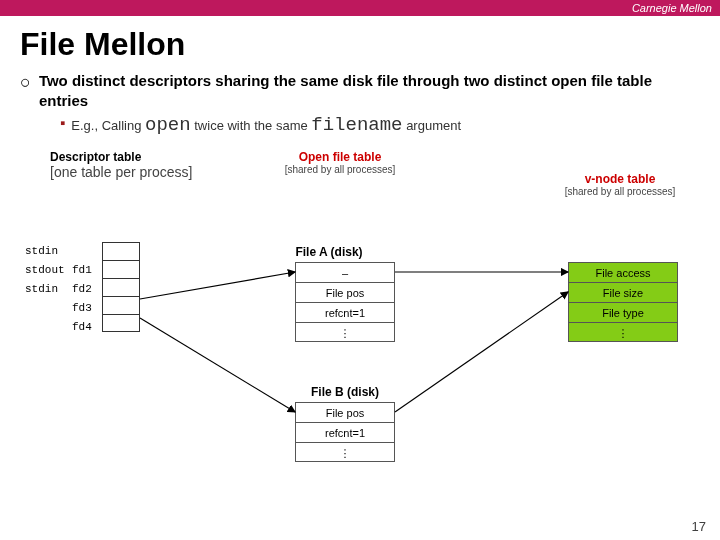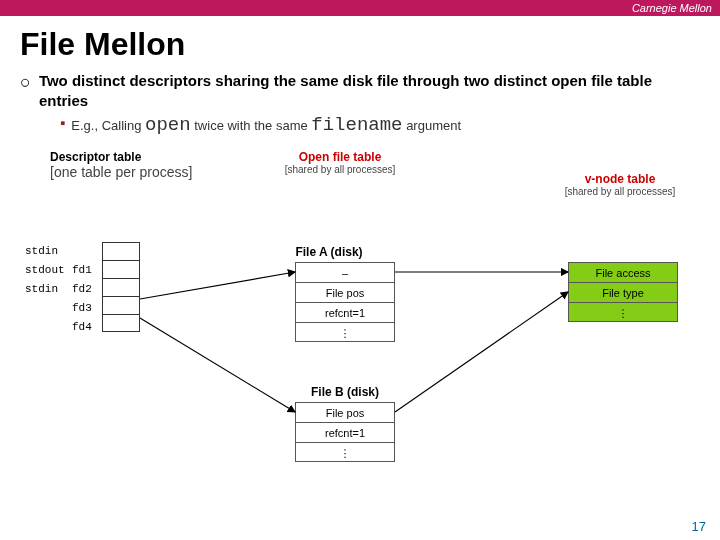--- a/index.html
+++ b/index.html
@@ -157,21 +157,21 @@
     .vnode-cell:last-child {
       border-bottom: 1px solid #555;
     }
 
     
     #page-number {
       position: absolute;
       bottom: 6px;
       right: 14px;
       font-size: 13px;
-      color: #0369a1;
+      color: #404040;
     }
 
     
     #arrows-svg {
       position: absolute;
       top: 0;
       left: 0;
       width: 100%;
       height: 100%;
       pointer-events: none;
@@ -250,20 +250,21 @@
     <div class="file-b-label">File B (disk)</div>
 
     <div class="file-b-box">
       <div class="table-cell">File pos</div>
       <div class="table-cell">refcnt=1</div>
       <div class="table-cell" style="border-bottom:1px solid #555;">⋮</div>
     </div>
 
     <div class="vnode-box">
       <div class="vnode-cell">File access</div>
+      <div class="vnode-cell">File size</div>
       <div class="vnode-cell">File type</div>
       <div class="vnode-cell" style="border-bottom:1px solid #555;">⋮</div>
     </div>
 
     <svg id="arrows-svg">
 
       <line x1="120" y1="149" x2="275" y2="122" stroke="#000" stroke-width="1.2" marker-end="url(#arrowhead)"></line>
 
       <line x1="120" y1="168" x2="275" y2="262" stroke="#000" stroke-width="1.2" marker-end="url(#arrowhead)"></line>
 

